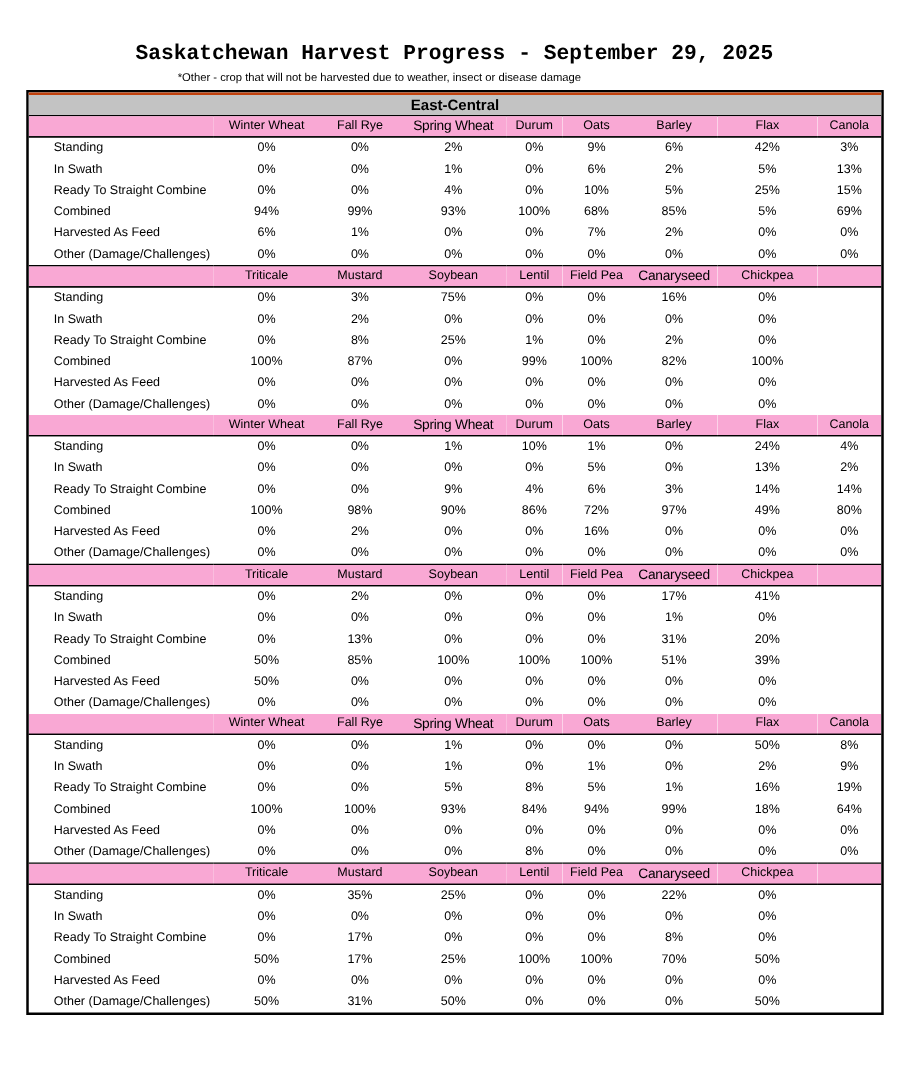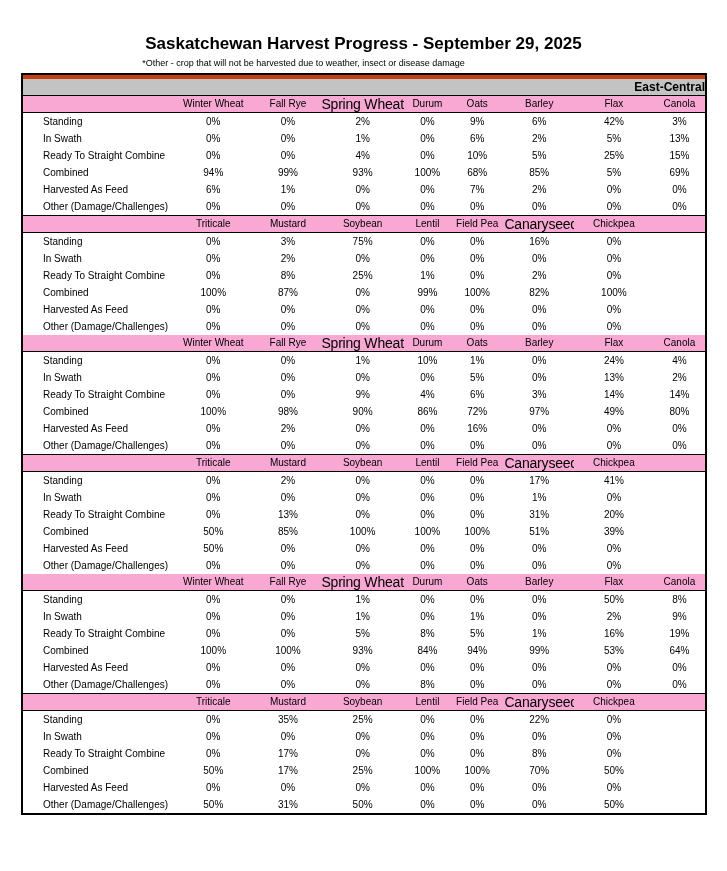--- a/index.html
+++ b/index.html
@@ -5,50 +5,50 @@
   html,body { margin:0; padding:0; background:#ffffff; }
   body {
     width:727px; height:871px;
     font-family:"Liberation Sans", sans-serif;
     color:#000;
     overflow:hidden;
   }
   .title {
     margin:0; padding-top:34px;
     text-align:center;
-    font-size:17px; font-weight:700;
+    font-size:17px; font-weight:700;font-family:Liberation Mono, monospace;
   }
   .footnote {
     margin-top:4px;
     text-align:center;
     font-size:9px;
     position:relative; left:-60px;
   }
   .report {
     margin:5px 20px 0 21px;
     border:2px solid #000;
   }
   .band {
     background:#c3c3c3;
-    border-top:4px solid #c2410c;
+    border-top:2px solid #c2410c;
     border-bottom:1.5px solid #000;
-    text-align:right;
+    text-align:center;
     font-weight:700; font-size:12px;
     line-height:16px; height:16px;
   }
   table { width:100%; border-collapse:collapse; table-layout:fixed; }
   thead th {
     background:#f9a8d4;
     font-weight:400; font-size:10px;
     height:16px; line-height:16px;
     border-bottom:1.5px solid #000;
     padding:0; text-align:center;
     white-space:nowrap; overflow:hidden;
   }
-  thead th.small { font-size:14px; letter-spacing:-0.2px; }
+  thead th.small { font-size:11px; letter-spacing:-0.2px; }
   table.tb-b thead th { border-top:1.5px solid #000;margin-top:16px; }
   tbody td {
     font-size:10px; height:17px; line-height:17px;
     padding:0; text-align:center;
     white-space:nowrap; overflow:hidden;
   }
   tbody td.label { text-align:left; padding-left:20px; }
   col.c-label  { width:21.7%; }
   col.c-1 { width:12.4%; }
   col.c-2 { width:9.5%; }
@@ -502,21 +502,21 @@
           <td>19%</td>
         </tr>
         <tr>
           <td class="label">Combined</td>
           <td>100%</td>
           <td>100%</td>
           <td>93%</td>
           <td>84%</td>
           <td>94%</td>
           <td>99%</td>
-          <td>53%</td>
+          <td>18%</td>
           <td>64%</td>
         </tr>
         <tr>
           <td class="label">Harvested As Feed</td>
           <td>0%</td>
           <td>0%</td>
           <td>0%</td>
           <td>0%</td>
           <td>0%</td>
           <td>0%</td>

